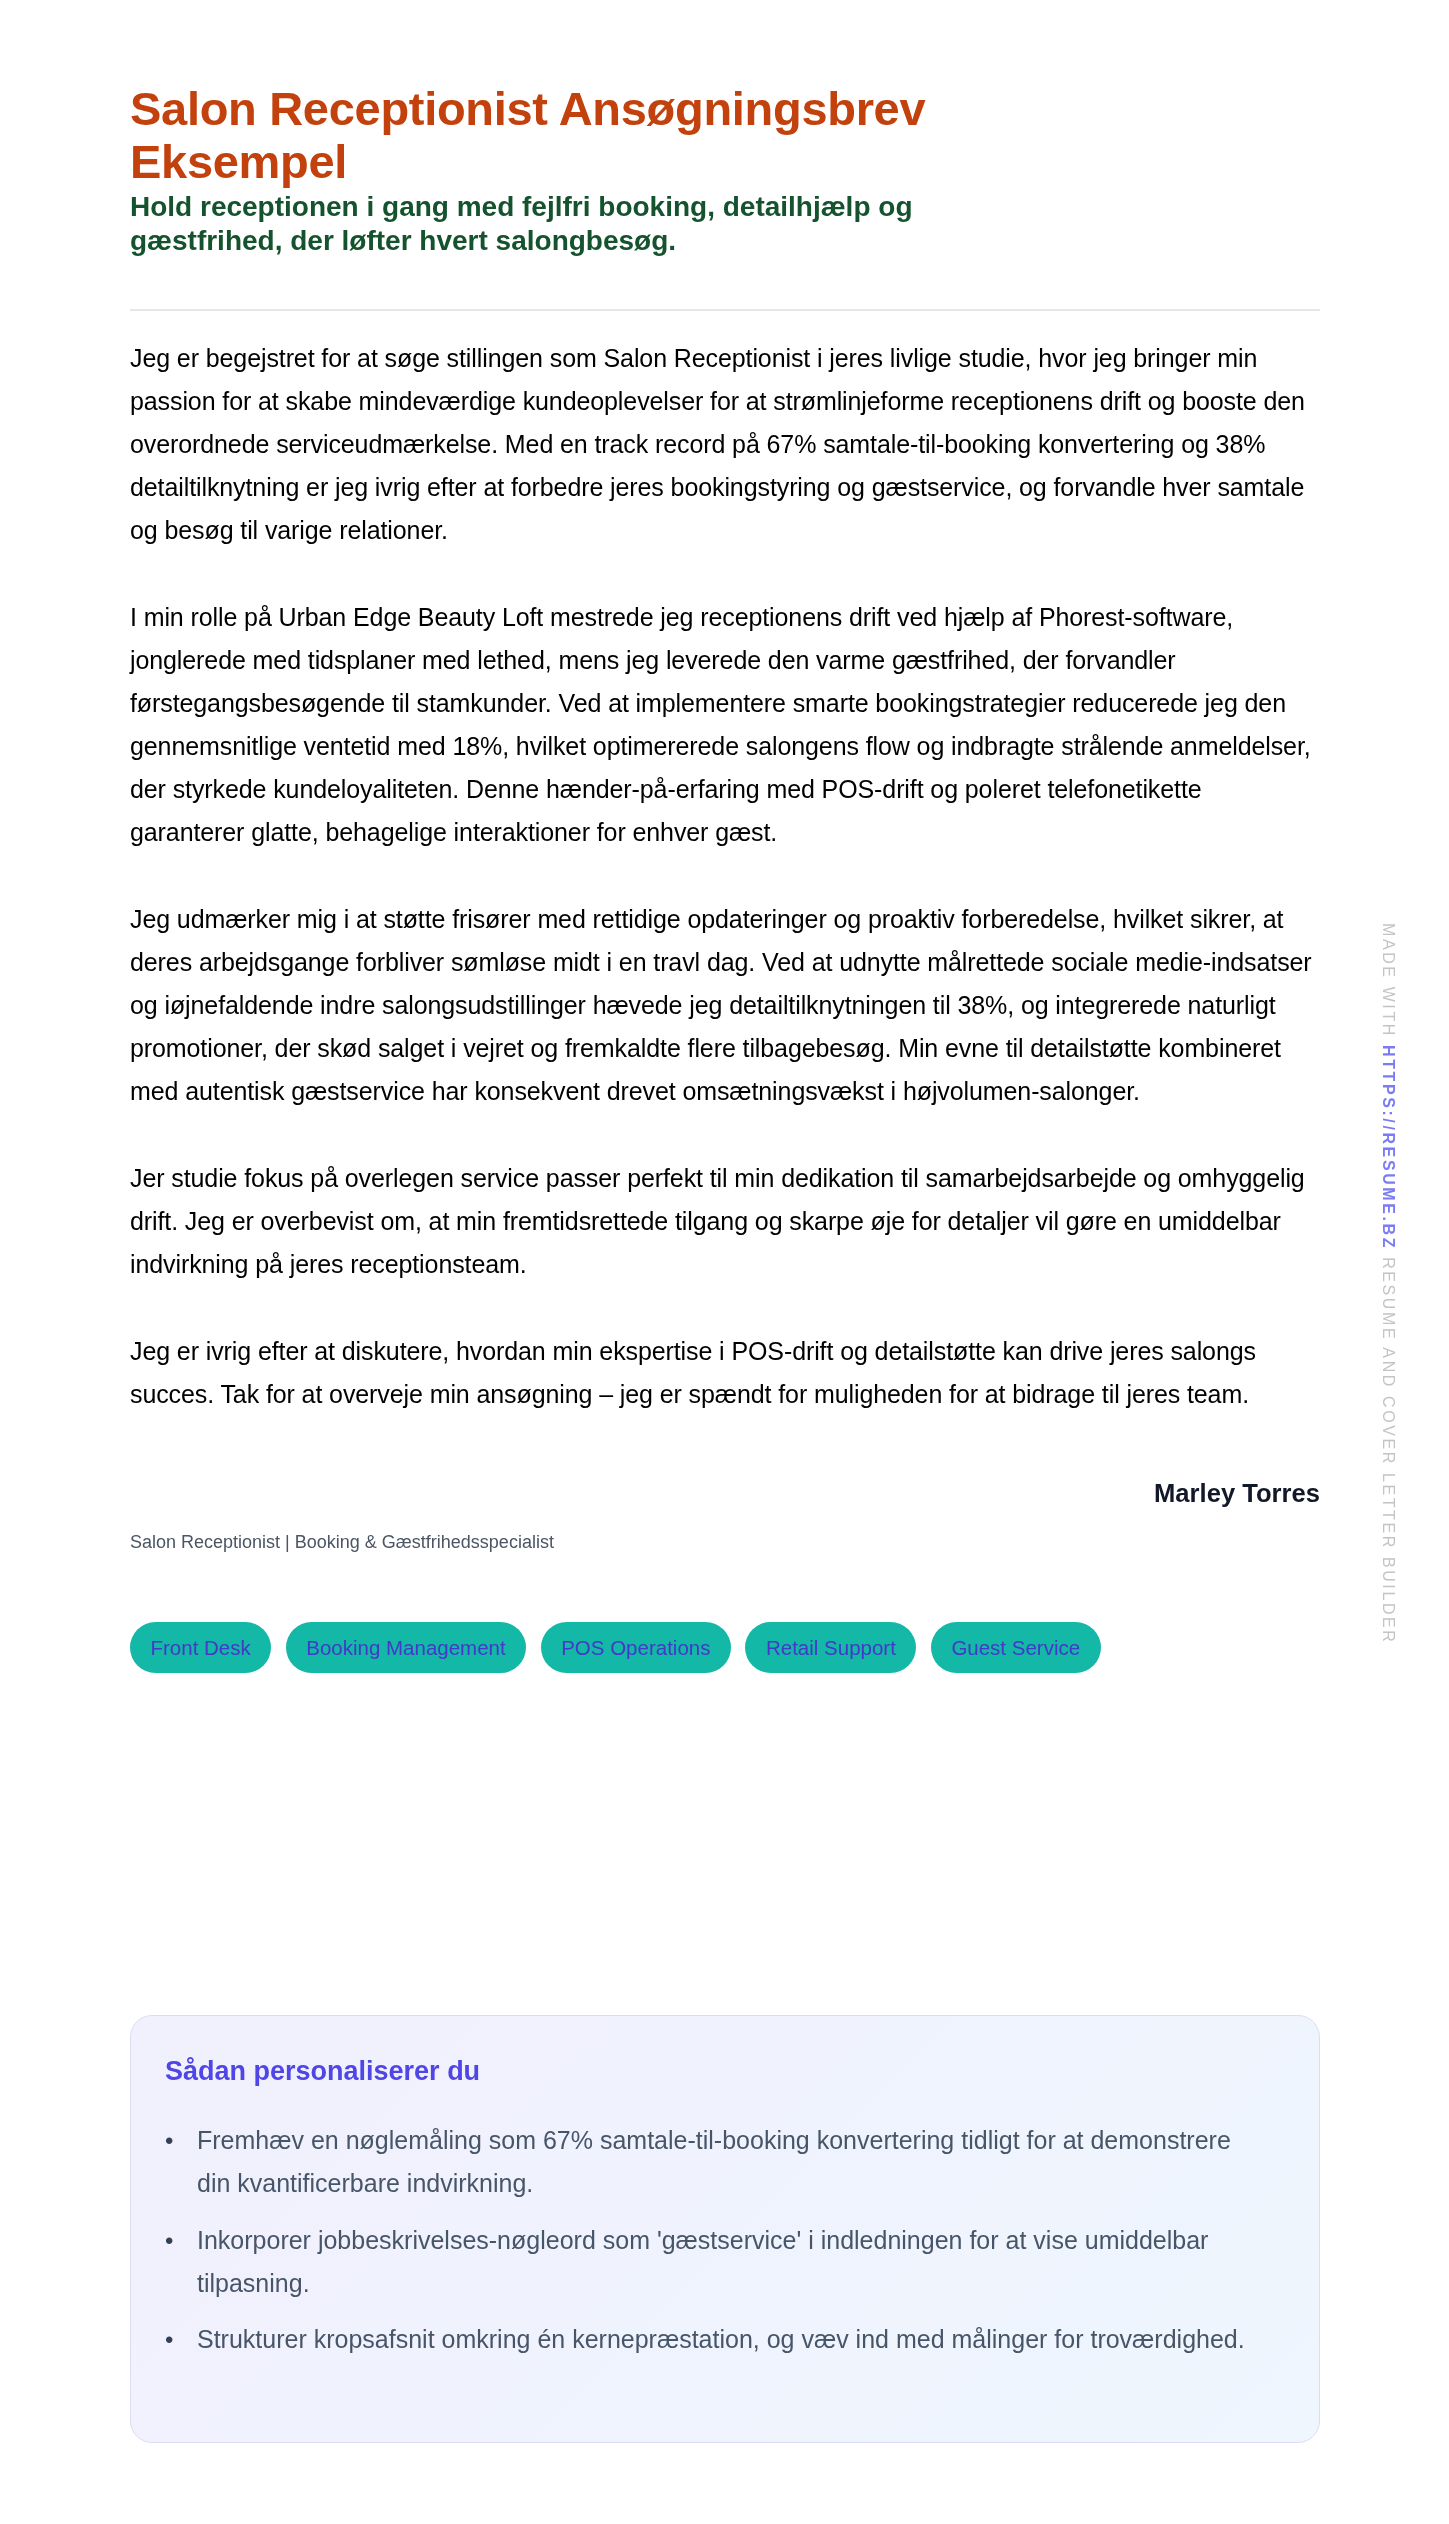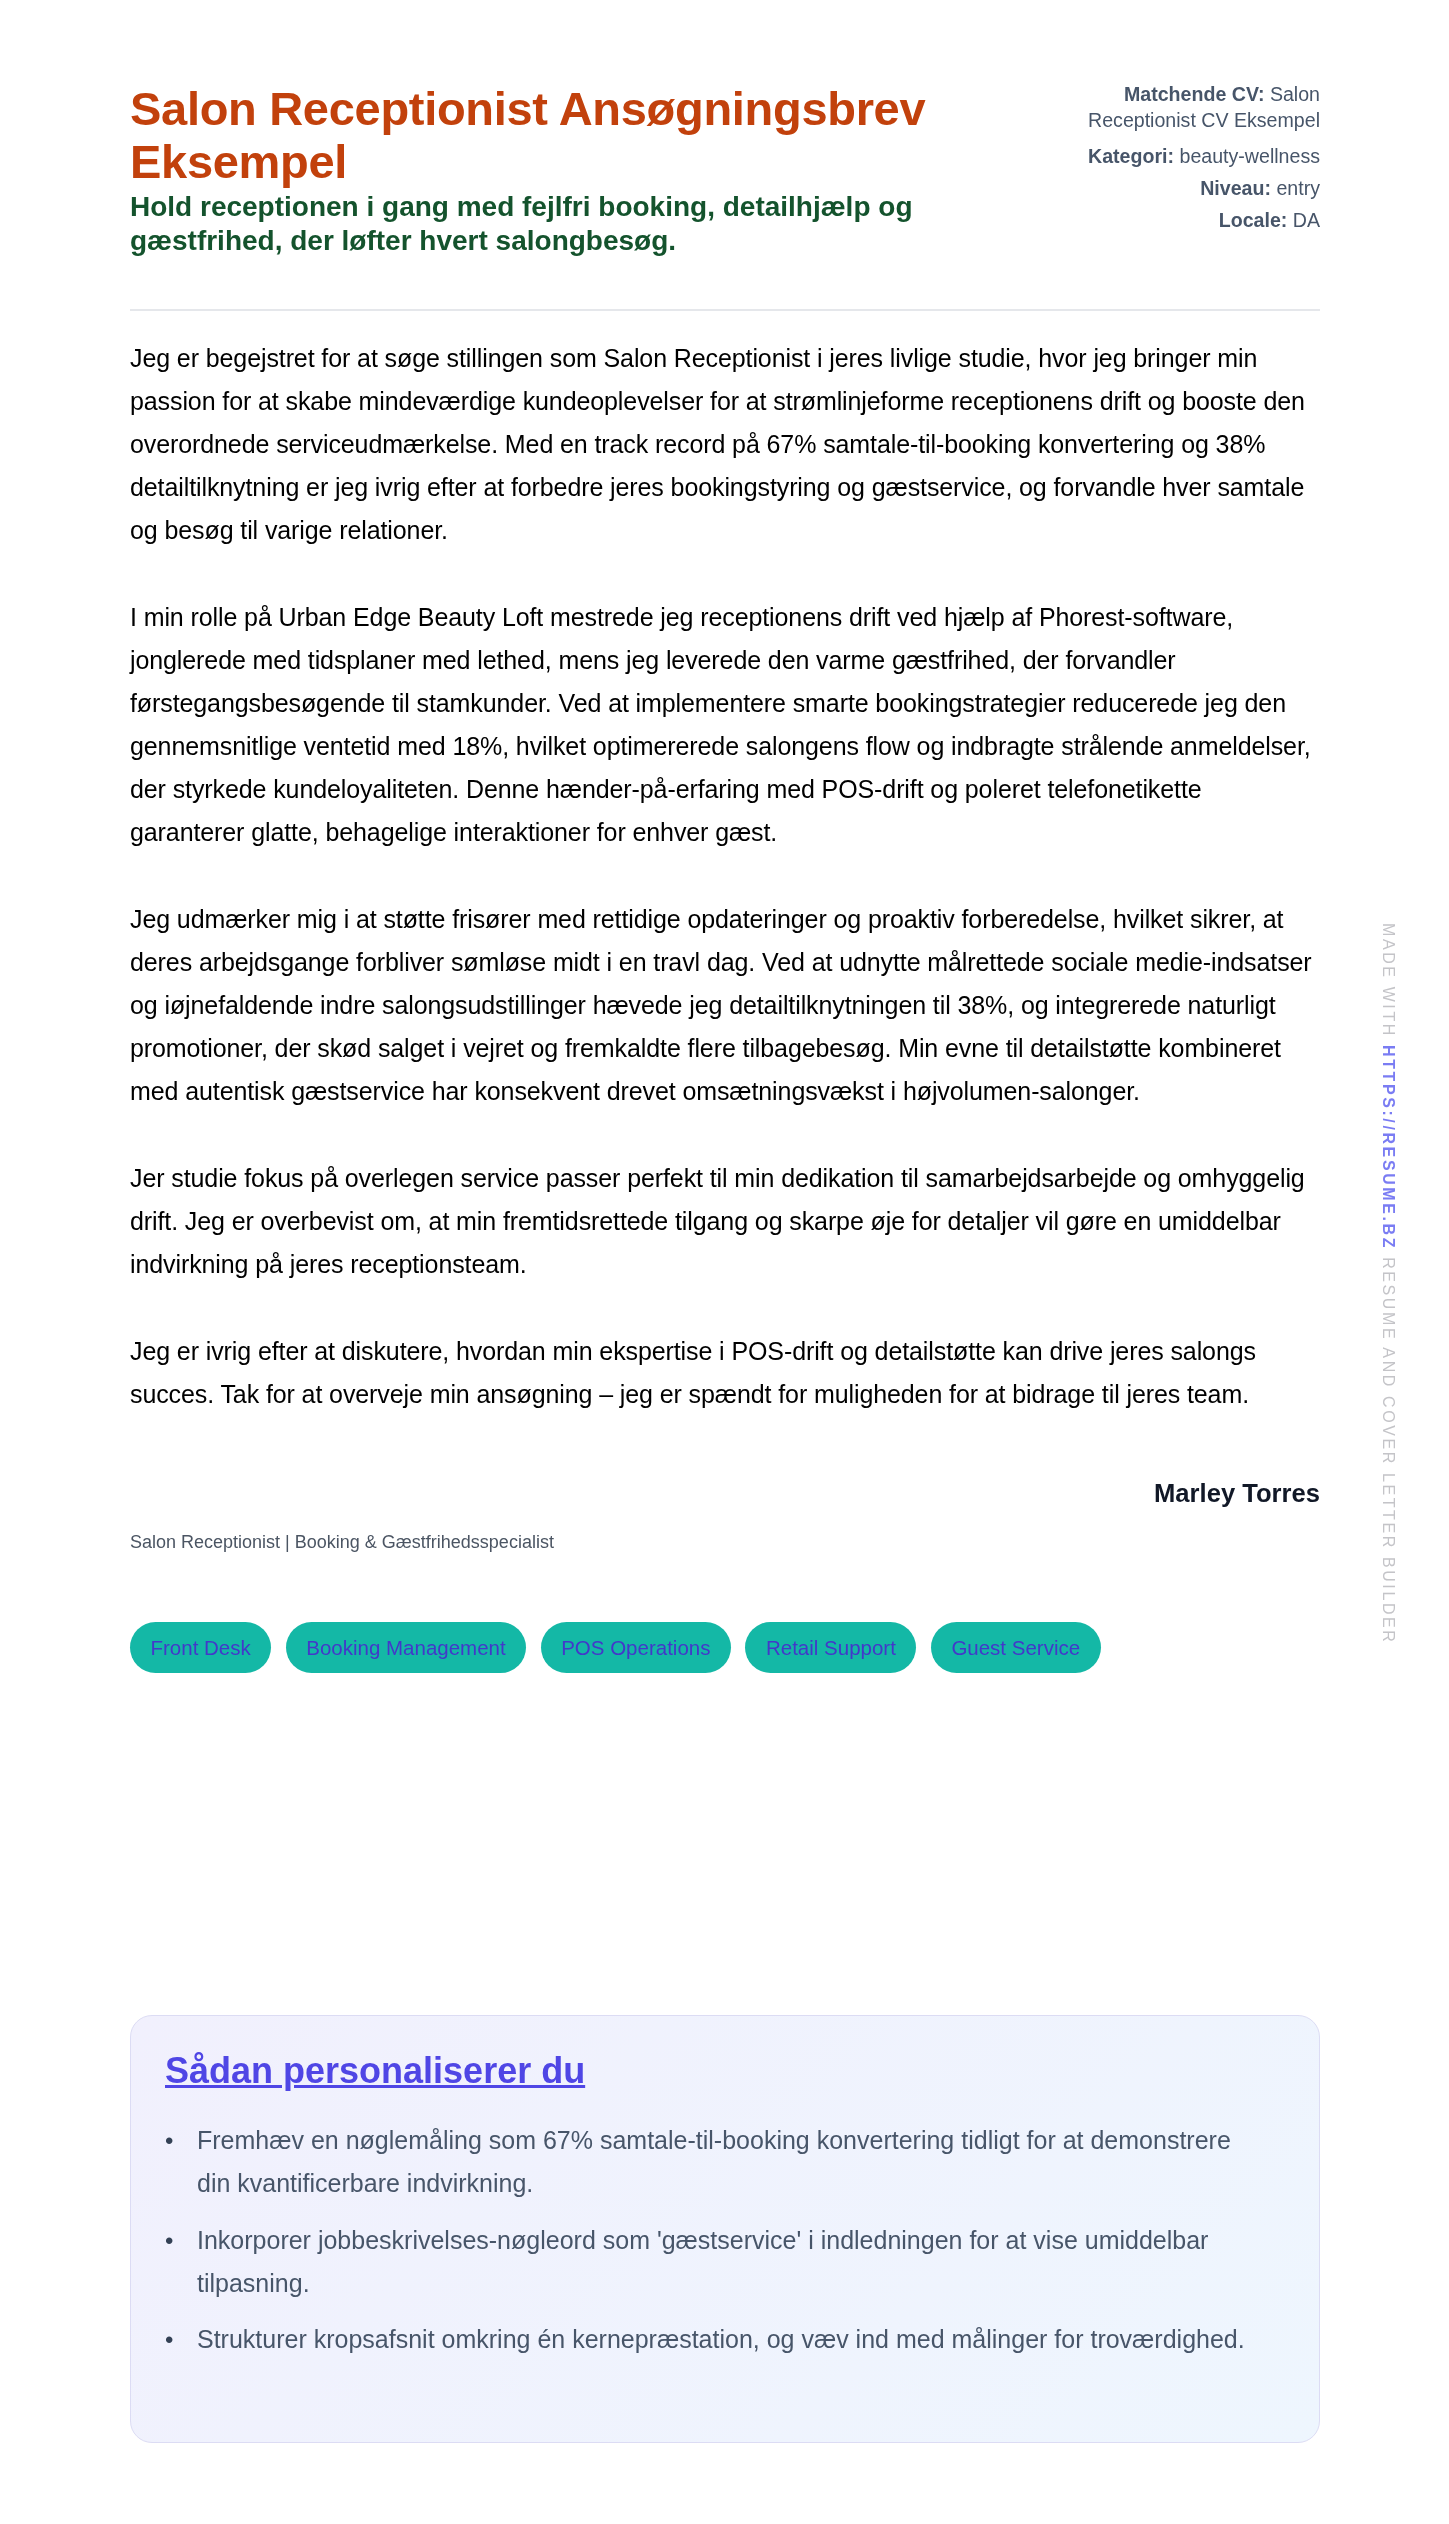--- a/index.html
+++ b/index.html
@@ -23,55 +23,37 @@
   .para { font-size: 25px; line-height: 43px; color: #000000; margin-bottom: 44px; letter-spacing: -0.1px; }
 
   .signature { margin-top: 60px; }
   .sig-name { font-size: 25.6px; font-weight: 700; color: #111827; line-height: 34px; text-align: right; }
   .sig-title { font-size: 18px; color: #4b5563; line-height: 34px; margin-top: 15.3px; }
 
   .chips { display: flex; gap: 14.5px; margin-top: 63px; }
   .chip { background: #14b8a6; color: #4338ca; font-size: 20.5px; line-height: 51px; height: 51px; padding: 0 20.5px; border-radius: 25.6px; white-space: nowrap; }
 
   .tips { position: absolute; left: 130px; top: 2015px; width: 1190px; height: 428px; border-radius: 22px; border: 1.7px solid #dcdcf4; background: linear-gradient(135deg, #f1f0fd 0%, #eef6fe 100%); padding: 36px 34px 0 34px; }
-  .tips-title { font-size: 36px; font-weight: 700; color: #4f46e5; line-height: 38px; text-decoration: underline; }
+  .tips-title { font-size: 27px; font-weight: 700; color: #4f46e5; line-height: 38px; }
   .tips-list { margin-top: 29px; list-style: none; }
   .tips-list li { position: relative; padding-left: 32px; font-size: 25px; line-height: 43px; color: #475569; margin-bottom: 13.6px; width: 1083px; }
   .tips-list li .bullet { position: absolute; left: 0; top: 0; font-size: 24px; color: #334155; }
 
   .watermark { position: absolute; left: 1371px; top: 923px; width: 34px; height: 699px; }
   .watermark .inner { position: absolute; left: 0; top: 0; transform-origin: 0 0; transform: translate(27px, 0) rotate(90deg); white-space: nowrap; font-size: 16px; letter-spacing: 2.6px; color: #c4c4c8; line-height: 20.5px; }
   .watermark .link { color: #6366f1; font-weight: 700; opacity: 0.85; }
 </style>
 </head>
 <body>
 
 <div class="page">
   <header class="header">
     <h1 class="title">Salon Receptionist Ansøgningsbrev Eksempel</h1>
     <h2 class="subtitle">Hold receptionen i gang med fejlfri booking, detailhjælp og gæstfrihed, der løfter hvert salongbesøg.</h2>
 
-    <div class="meta">
-      <div class="row cv">
-        <b>Matchende CV:</b>
-        <span>Salon Receptionist CV Eksempel</span>
-      </div>
-      <div class="row">
-        <b>Kategori:</b>
-        <span>beauty-wellness</span>
-      </div>
-      <div class="row">
-        <b>Niveau:</b>
-        <span>entry</span>
-      </div>
-      <div class="row">
-        <b>Locale:</b>
-        <span>DA</span>
-      </div>
-    </div>
   </header>
 
 
   <div class="body-text">
     <p class="para">Jeg er begejstret for at søge stillingen som Salon Receptionist i jeres livlige studie, hvor jeg bringer min passion for at skabe mindeværdige kundeoplevelser for at strømlinjeforme receptionens drift og booste den overordnede serviceudmærkelse. Med en track record på 67% samtale-til-booking konvertering og 38% detailtilknytning er jeg ivrig efter at forbedre jeres bookingstyring og gæstservice, og forvandle hver samtale og besøg til varige relationer.</p>
     <p class="para">I min rolle på Urban Edge Beauty Loft mestrede jeg receptionens drift ved hjælp af Phorest-software, jonglerede med tidsplaner med lethed, mens jeg leverede den varme gæstfrihed, der forvandler førstegangsbesøgende til stamkunder. Ved at implementere smarte bookingstrategier reducerede jeg den gennemsnitlige ventetid med 18%, hvilket optimererede salongens flow og indbragte strålende anmeldelser, der styrkede kundeloyaliteten. Denne hænder-på-erfaring med POS-drift og poleret telefonetikette garanterer glatte, behagelige interaktioner for enhver gæst.</p>
     <p class="para">Jeg udmærker mig i at støtte frisører med rettidige opdateringer og proaktiv forberedelse, hvilket sikrer, at deres arbejdsgange forbliver sømløse midt i en travl dag. Ved at udnytte målrettede sociale medie-indsatser og iøjnefaldende indre salongsudstillinger hævede jeg detailtilknytningen til 38%, og integrerede naturligt promotioner, der skød salget i vejret og fremkaldte flere tilbagebesøg. Min evne til detailstøtte kombineret med autentisk gæstservice har konsekvent drevet omsætningsvækst i højvolumen-salonger.</p>
     <p class="para">Jer studie fokus på overlegen service passer perfekt til min dedikation til samarbejdsarbejde og omhyggelig drift. Jeg er overbevist om, at min fremtidsrettede tilgang og skarpe øje for detaljer vil gøre en umiddelbar indvirkning på jeres receptionsteam.</p>
     <p class="para">Jeg er ivrig efter at diskutere, hvordan min ekspertise i POS-drift og detailstøtte kan drive jeres salongs succes. Tak for at overveje min ansøgning – jeg er spændt for muligheden for at bidrage til jeres team.</p>
   </div>

